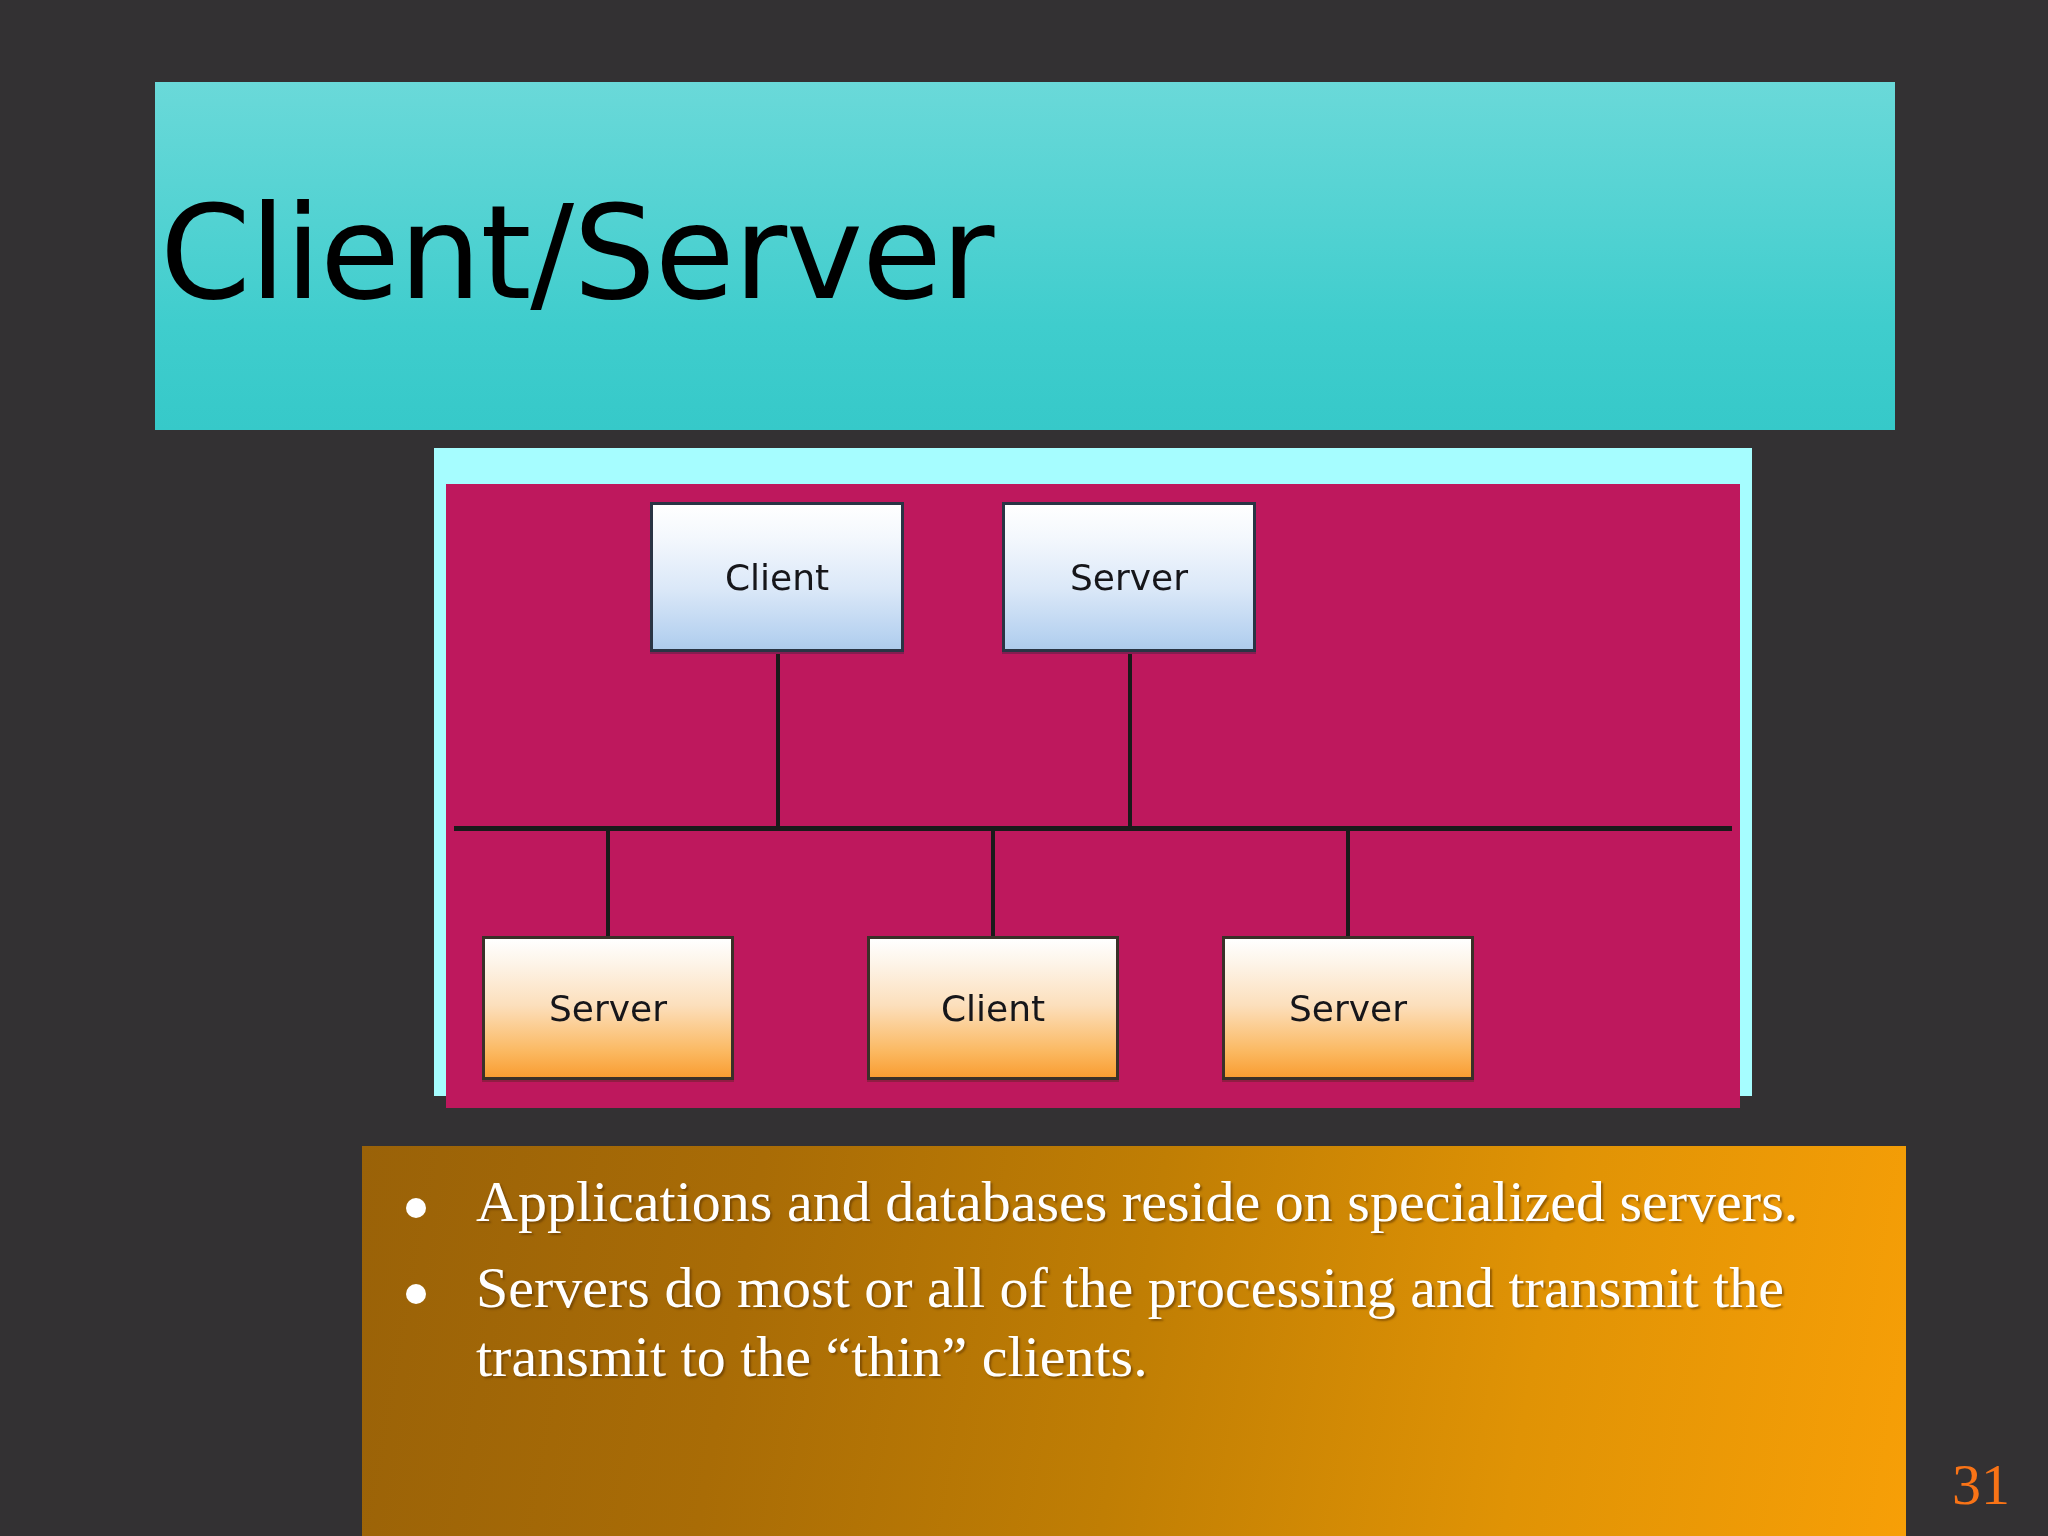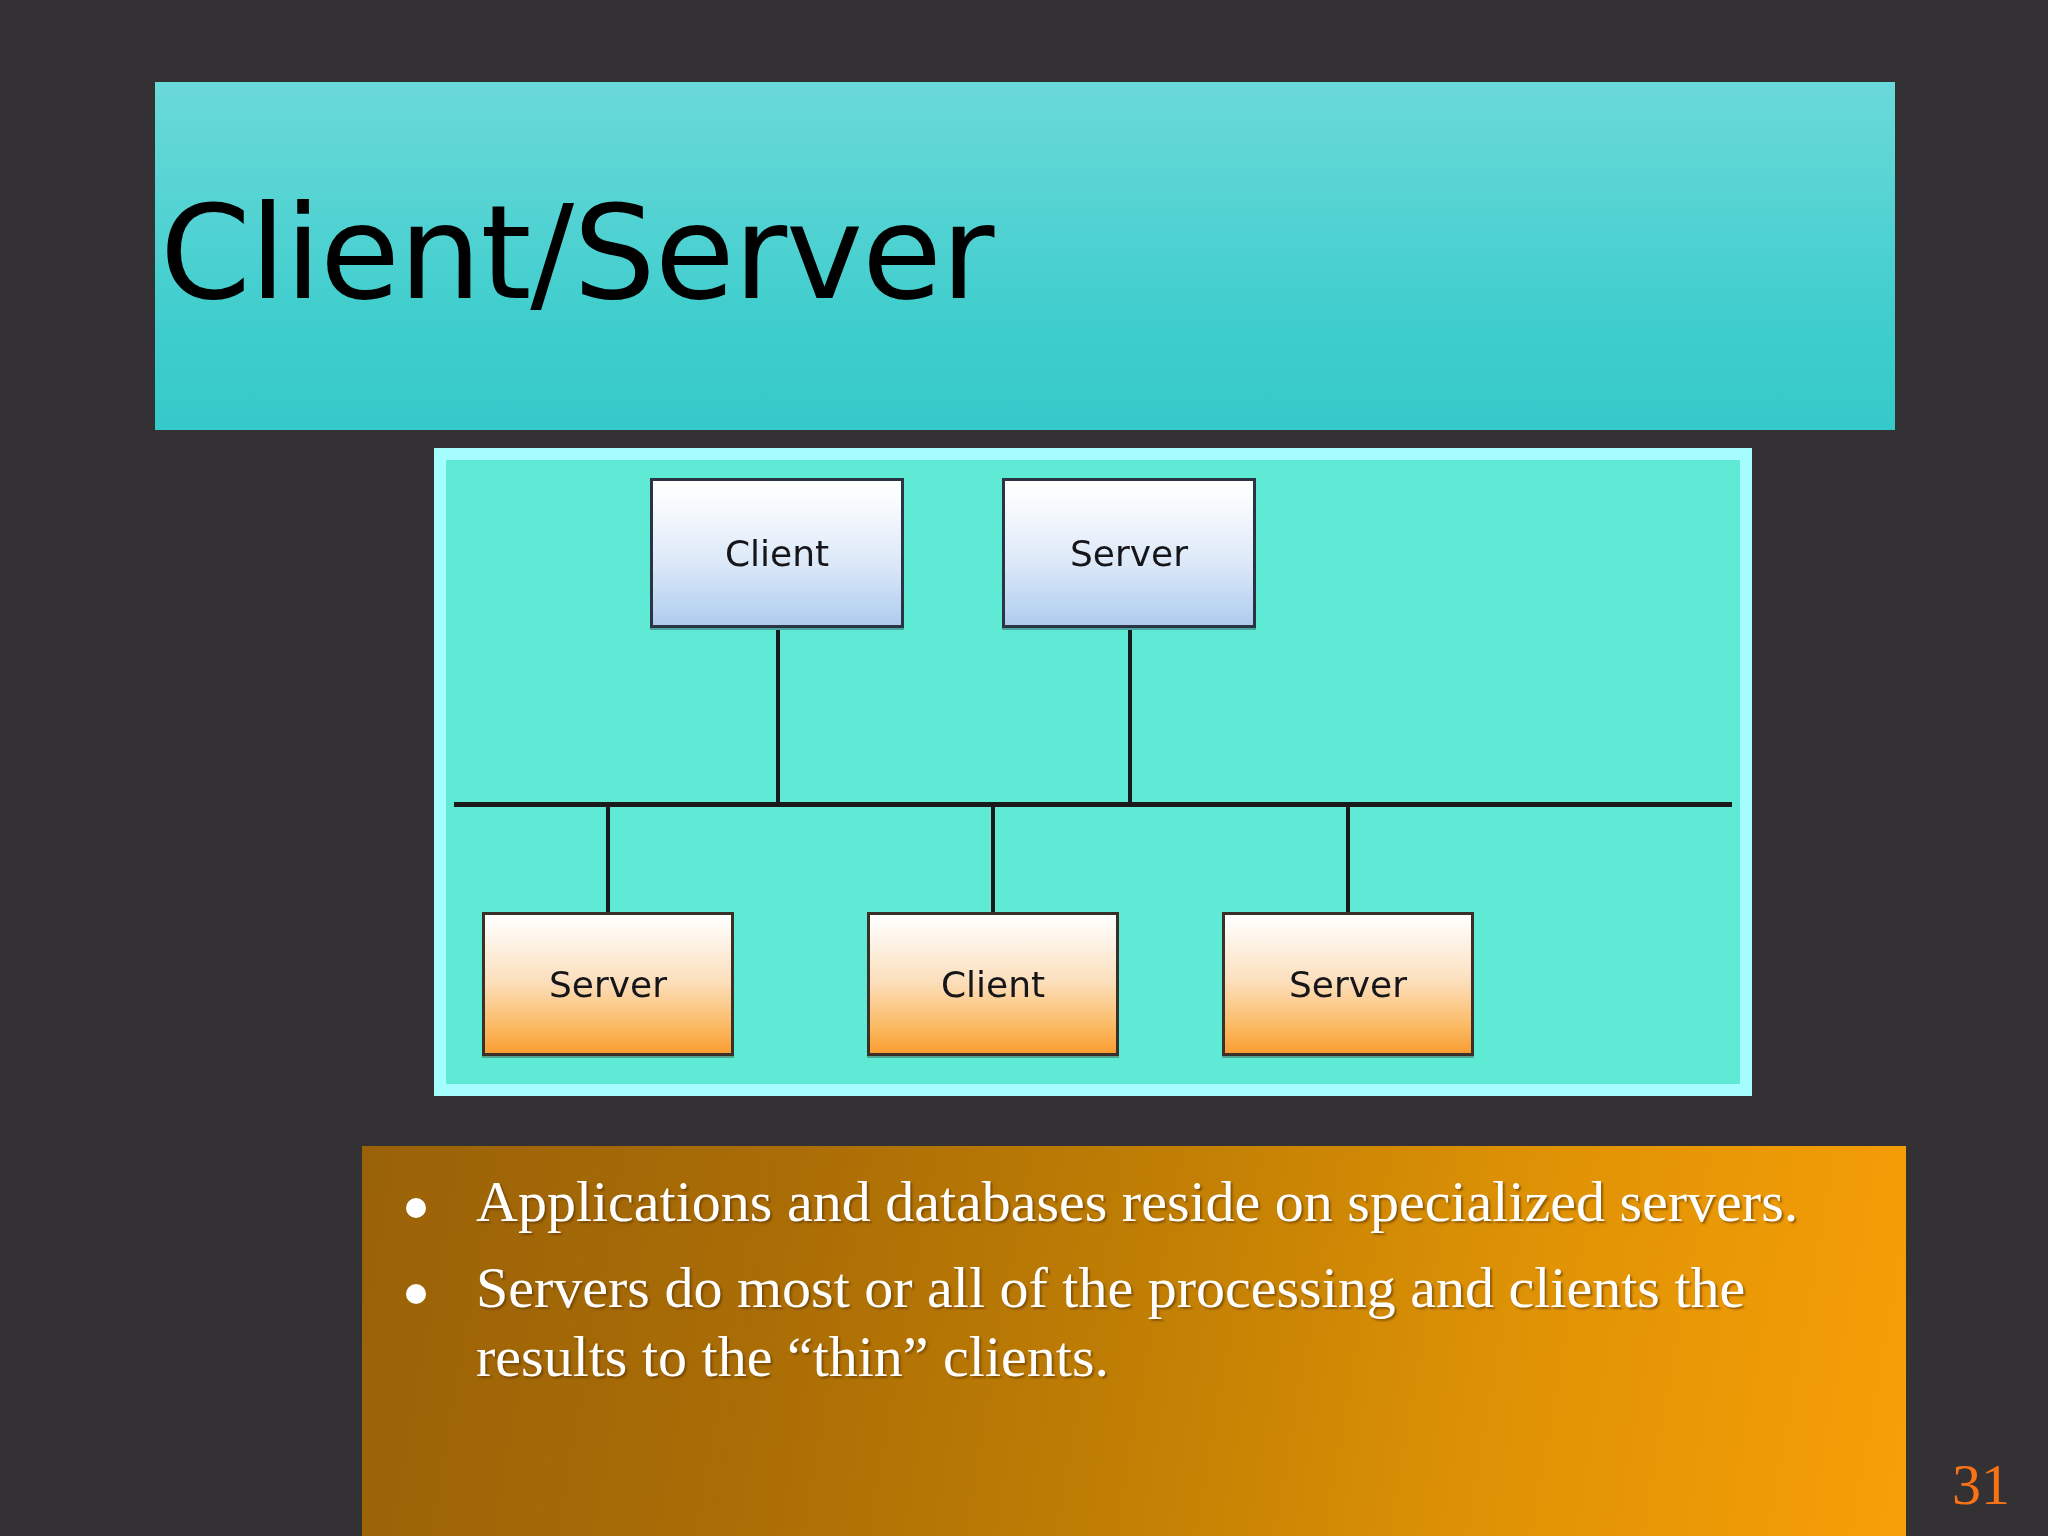--- a/index.html
+++ b/index.html
@@ -50,22 +50,23 @@
     width: 1318px;
     height: 648px;
     background: #a6fdff;
     padding: 12px;
     box-sizing: border-box;
   }
   #diagram-canvas {
     position: relative;
     width: 100%;
     height: 100%;
-    background: #5eead4;
-    box-sizing: border-box;
+    background: #be185d;
+    box-sizing: border-box;
+    margin-top: 24px;
   }
 
   
   .node {
     position: absolute;
     box-sizing: border-box;
     border: 3px solid #2b2f3a;
     display: flex;
     align-items: center;
     justify-content: center;
@@ -190,21 +191,21 @@
 
   <div id="bullet-frame">
     <div id="bullet-body">
       <ul class="bullets">
         <li>
           <span class="dot"></span>
           <span>Applications and databases reside on specialized servers.</span>
         </li>
         <li>
           <span class="dot"></span>
-          <span>Servers do most or all of the processing and clients the results to the “thin” clients.</span>
+          <span>Servers do most or all of the processing and transmit the transmit to the “thin” clients.</span>
         </li>
       </ul>
     </div>
   </div>
 
   <div id="page-number">31</div>
 
 </div>
 
 </body></html>

